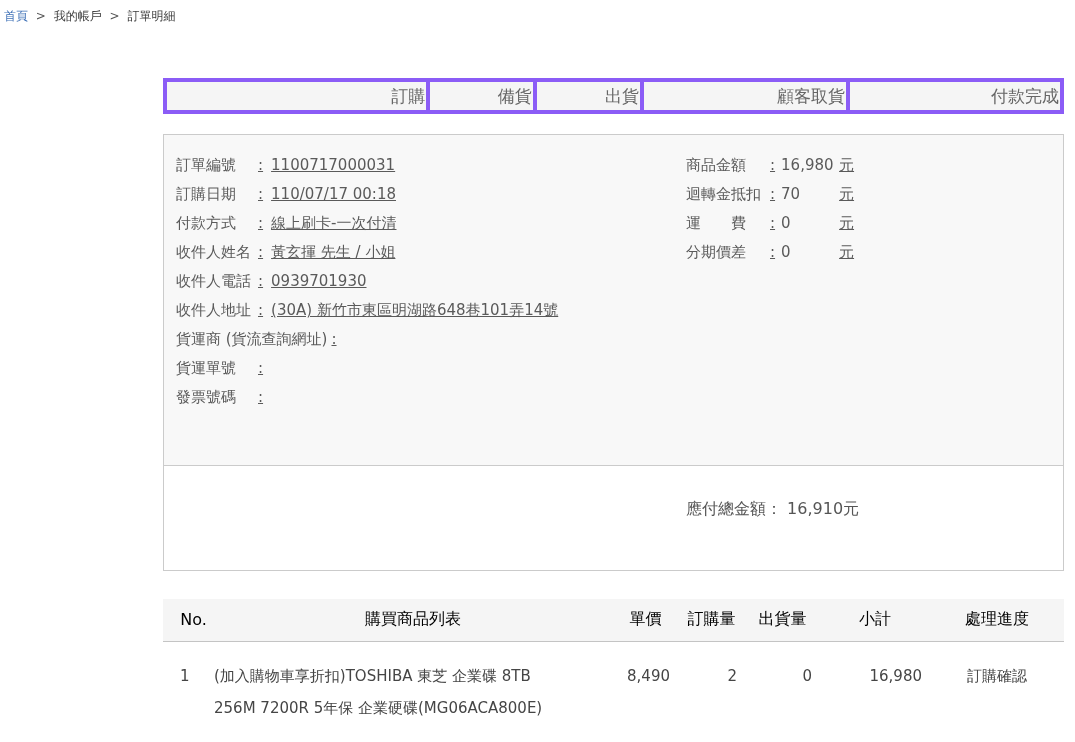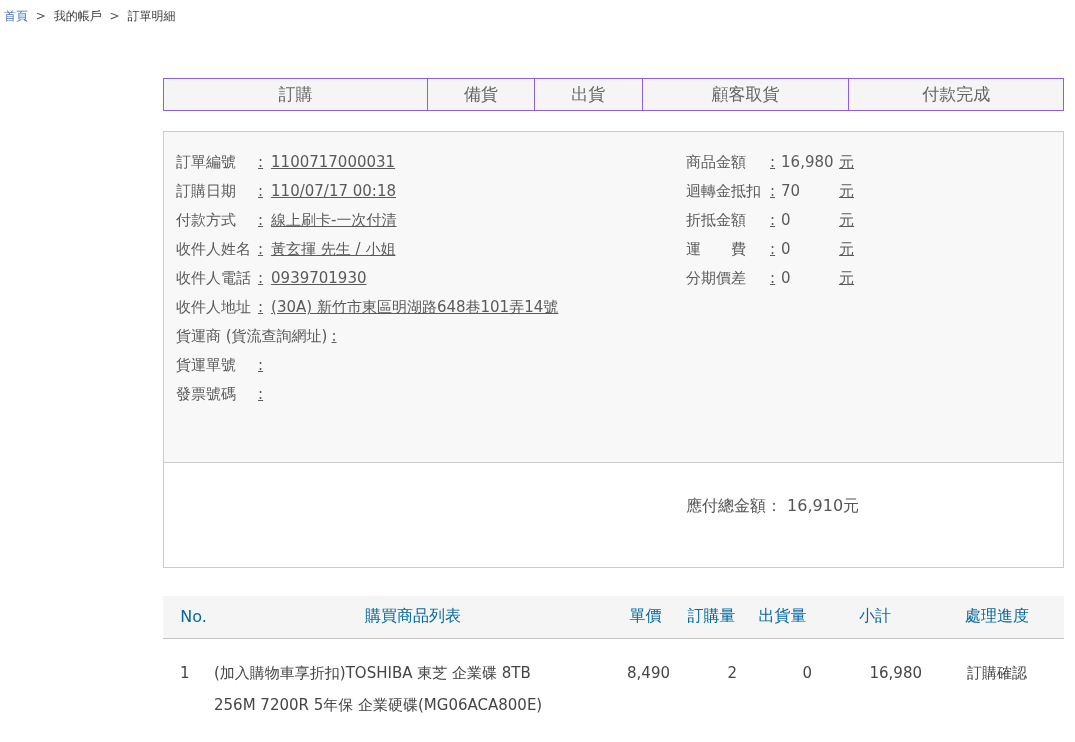--- a/index.html
+++ b/index.html
@@ -24,22 +24,22 @@
   .content { margin-left: 163px; width: 901px; }
 
   
   table.status {
     border-collapse: collapse;
     width: 901px;
     margin-top: 57px;
     table-layout: fixed;
   }
   table.status th, table.status td {
-    border: 1px solid #8b5cf6;
-    text-align: center;
+    border: 4px solid #8b5cf6;
+    text-align: right;
     font-weight: normal;
   }
   table.status th {
     background: #f5f5f5;
     color: #666666;
     font-size: 17px;
     height: 32px;
   }
   table.status td {
     color: #3a3a3a;
@@ -84,21 +84,21 @@
     width: 901px;
     margin-top: 28px;
     table-layout: fixed;
   }
   table.products th {
     background: #f5f5f5;
     border-bottom: 1px solid #c4c4c4;
     height: 42px;
     font-weight: normal;
     font-size: 16px;
-    color: #0369a1;
+    color: #000000;
     text-align: center;
   }
   table.products td {
     padding-top: 18px;
     font-size: 15px;
     color: #454545;
     line-height: 32px;
     vertical-align: top;
   }
   th.c-no  { width: 50px; text-align: left; padding-left: 12px; }
@@ -169,23 +169,20 @@
           <span class="lbl">發票號碼</span><span class="sep">:</span><span class="val"></span>
         </div>
       </div>
 
       <div class="info-right">
         <div class="info-row">
           <span class="rlbl">商品金額</span><span class="rsep">:</span><span class="rval">16,980</span><span class="runit">元</span>
         </div>
         <div class="info-row">
           <span class="rlbl">迴轉金抵扣</span><span class="rsep">:</span><span class="rval">70</span><span class="runit">元</span>
-        </div>
-        <div class="info-row">
-          <span class="rlbl">折抵金額</span><span class="rsep">:</span><span class="rval">0</span><span class="runit">元</span>
         </div>
         <div class="info-row">
           <span class="rlbl">運　　費</span><span class="rsep">:</span><span class="rval">0</span><span class="runit">元</span>
         </div>
         <div class="info-row">
           <span class="rlbl">分期價差</span><span class="rsep">:</span><span class="rval">0</span><span class="runit">元</span>
         </div>
       </div>
     </div>
 

